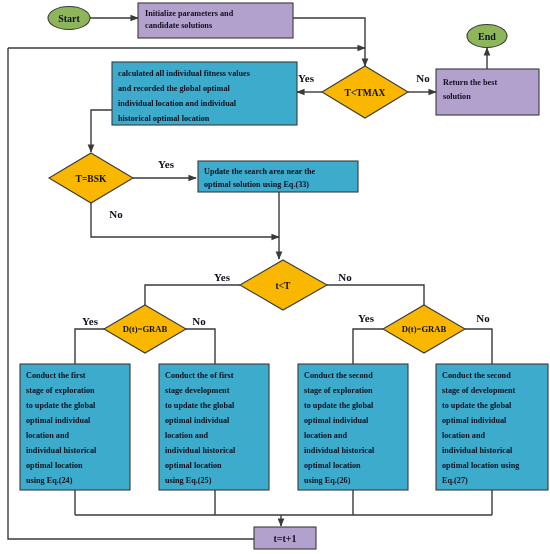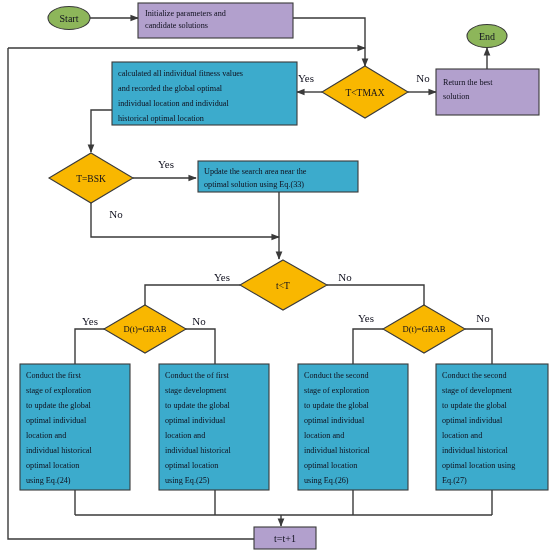--- a/index.html
+++ b/index.html
@@ -7,20 +7,21 @@
     padding: 0;
     background: #ffffff;
   }
   #chart-root {
     position: relative;
     width: 550px;
     height: 554px;
     background: #ffffff;
     font-family: "Liberation Serif", serif;
     overflow: hidden;
+    font-weight: bold;
   }
   svg.flow {
     position: absolute;
     top: 0;
     left: 0;
     width: 550px;
     height: 554px;
   }
   .edge {
     stroke: #3a3a3a;

